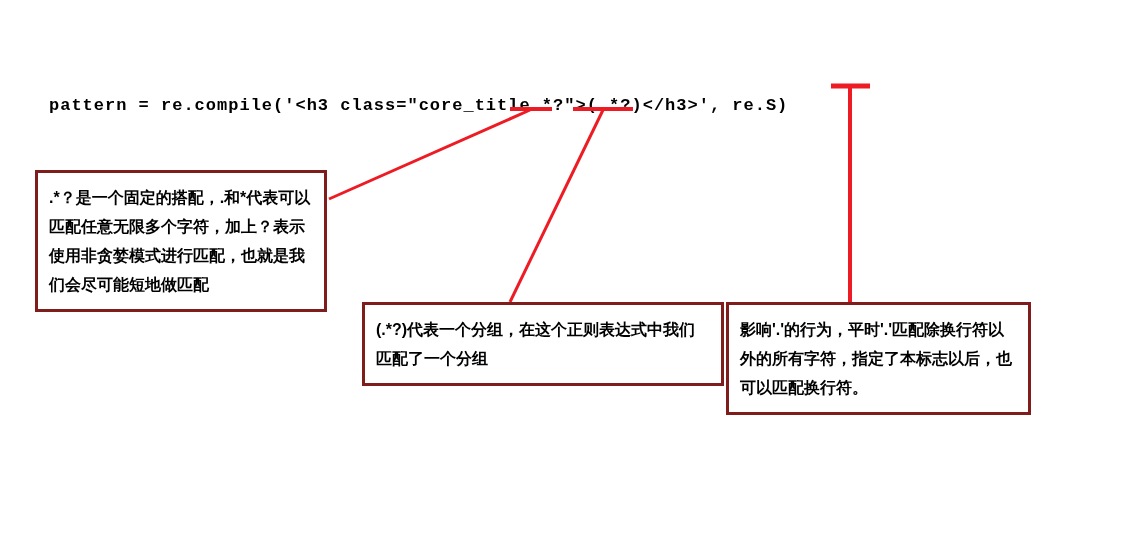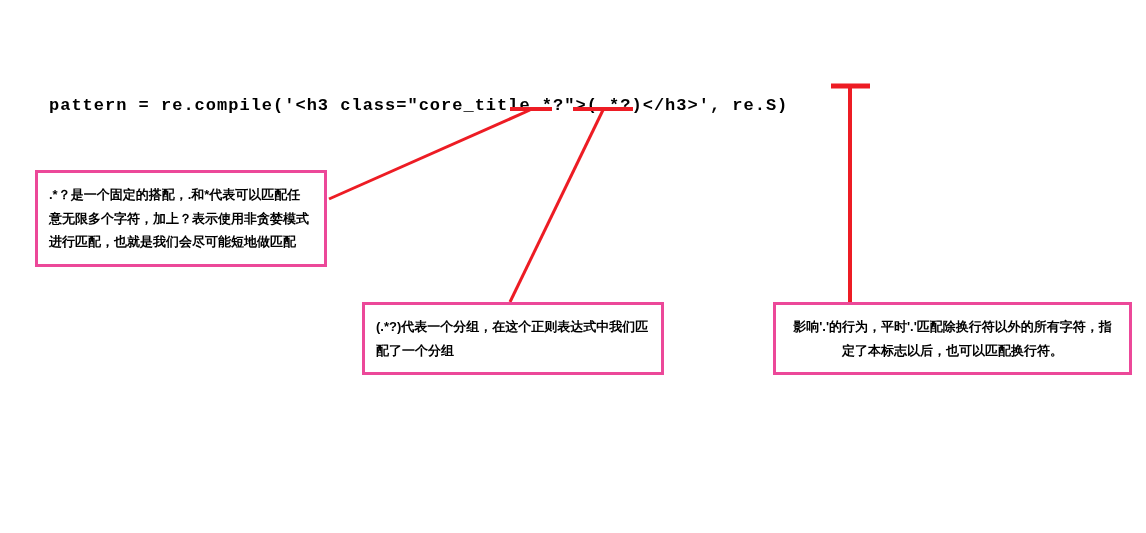--- a/index.html
+++ b/index.html
@@ -35,43 +35,42 @@
       left: 510px;
       width: 42px;
     }
     .underline-2 {
       top: 107px;
       left: 573px;
       width: 60px;
     }
     .annotation-box {
       position: absolute;
-      border: 3px solid #ec4899;
+      border: 3px solid #7f1d1d;
       background: #ffffff;
       padding: 10px 11px;
-      font-size: 13px;
+      font-size: 16px;
       font-weight: bold;
       color: #000;
       line-height: 1.82;
     }
     .box-1 {
       top: 170px;
       left: 35px;
       width: 292px;
     }
     .box-2 {
       top: 302px;
       left: 362px;
-      width: 302px;
+      width: 362px;
     }
     .box-3 {
       top: 302px;
-      left: 773px;
-      width: 359px;
-      text-align: center;
+      left: 726px;
+      width: 305px;
     }
     .connector-svg {
       position: absolute;
       top: 0;
       left: 0;
       pointer-events: none;
     }
   </style>
 </head>
 <body>

